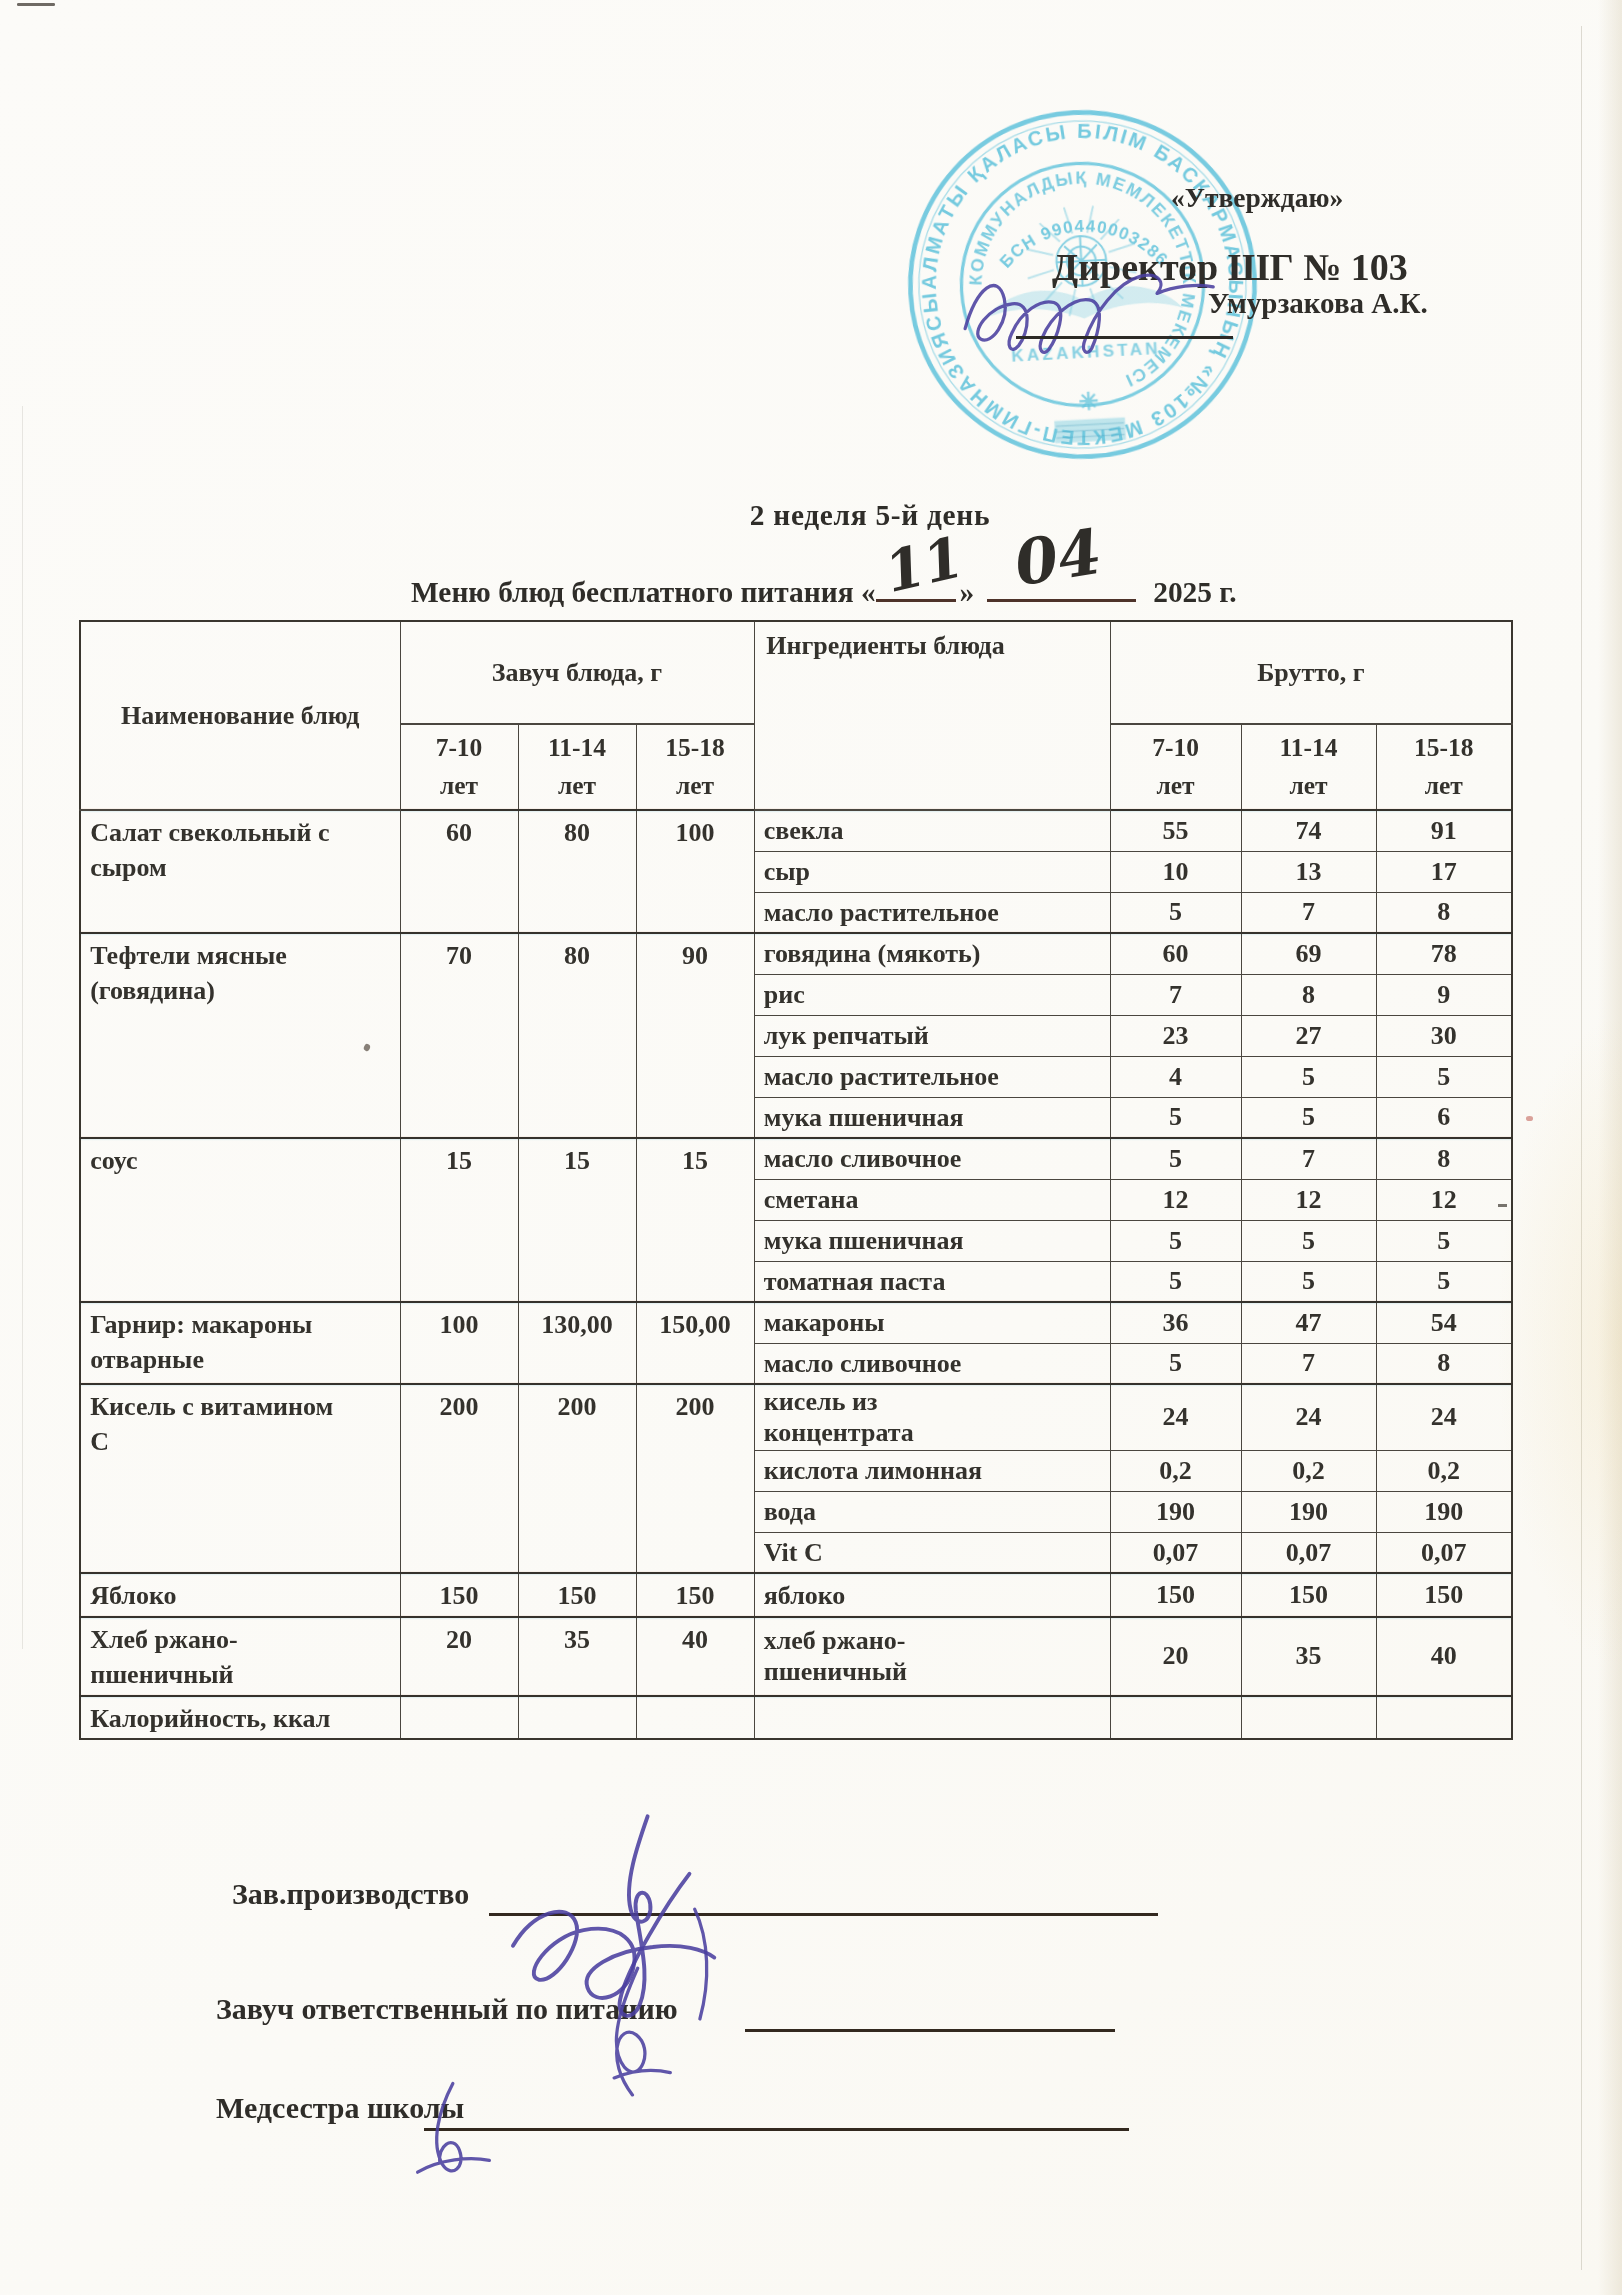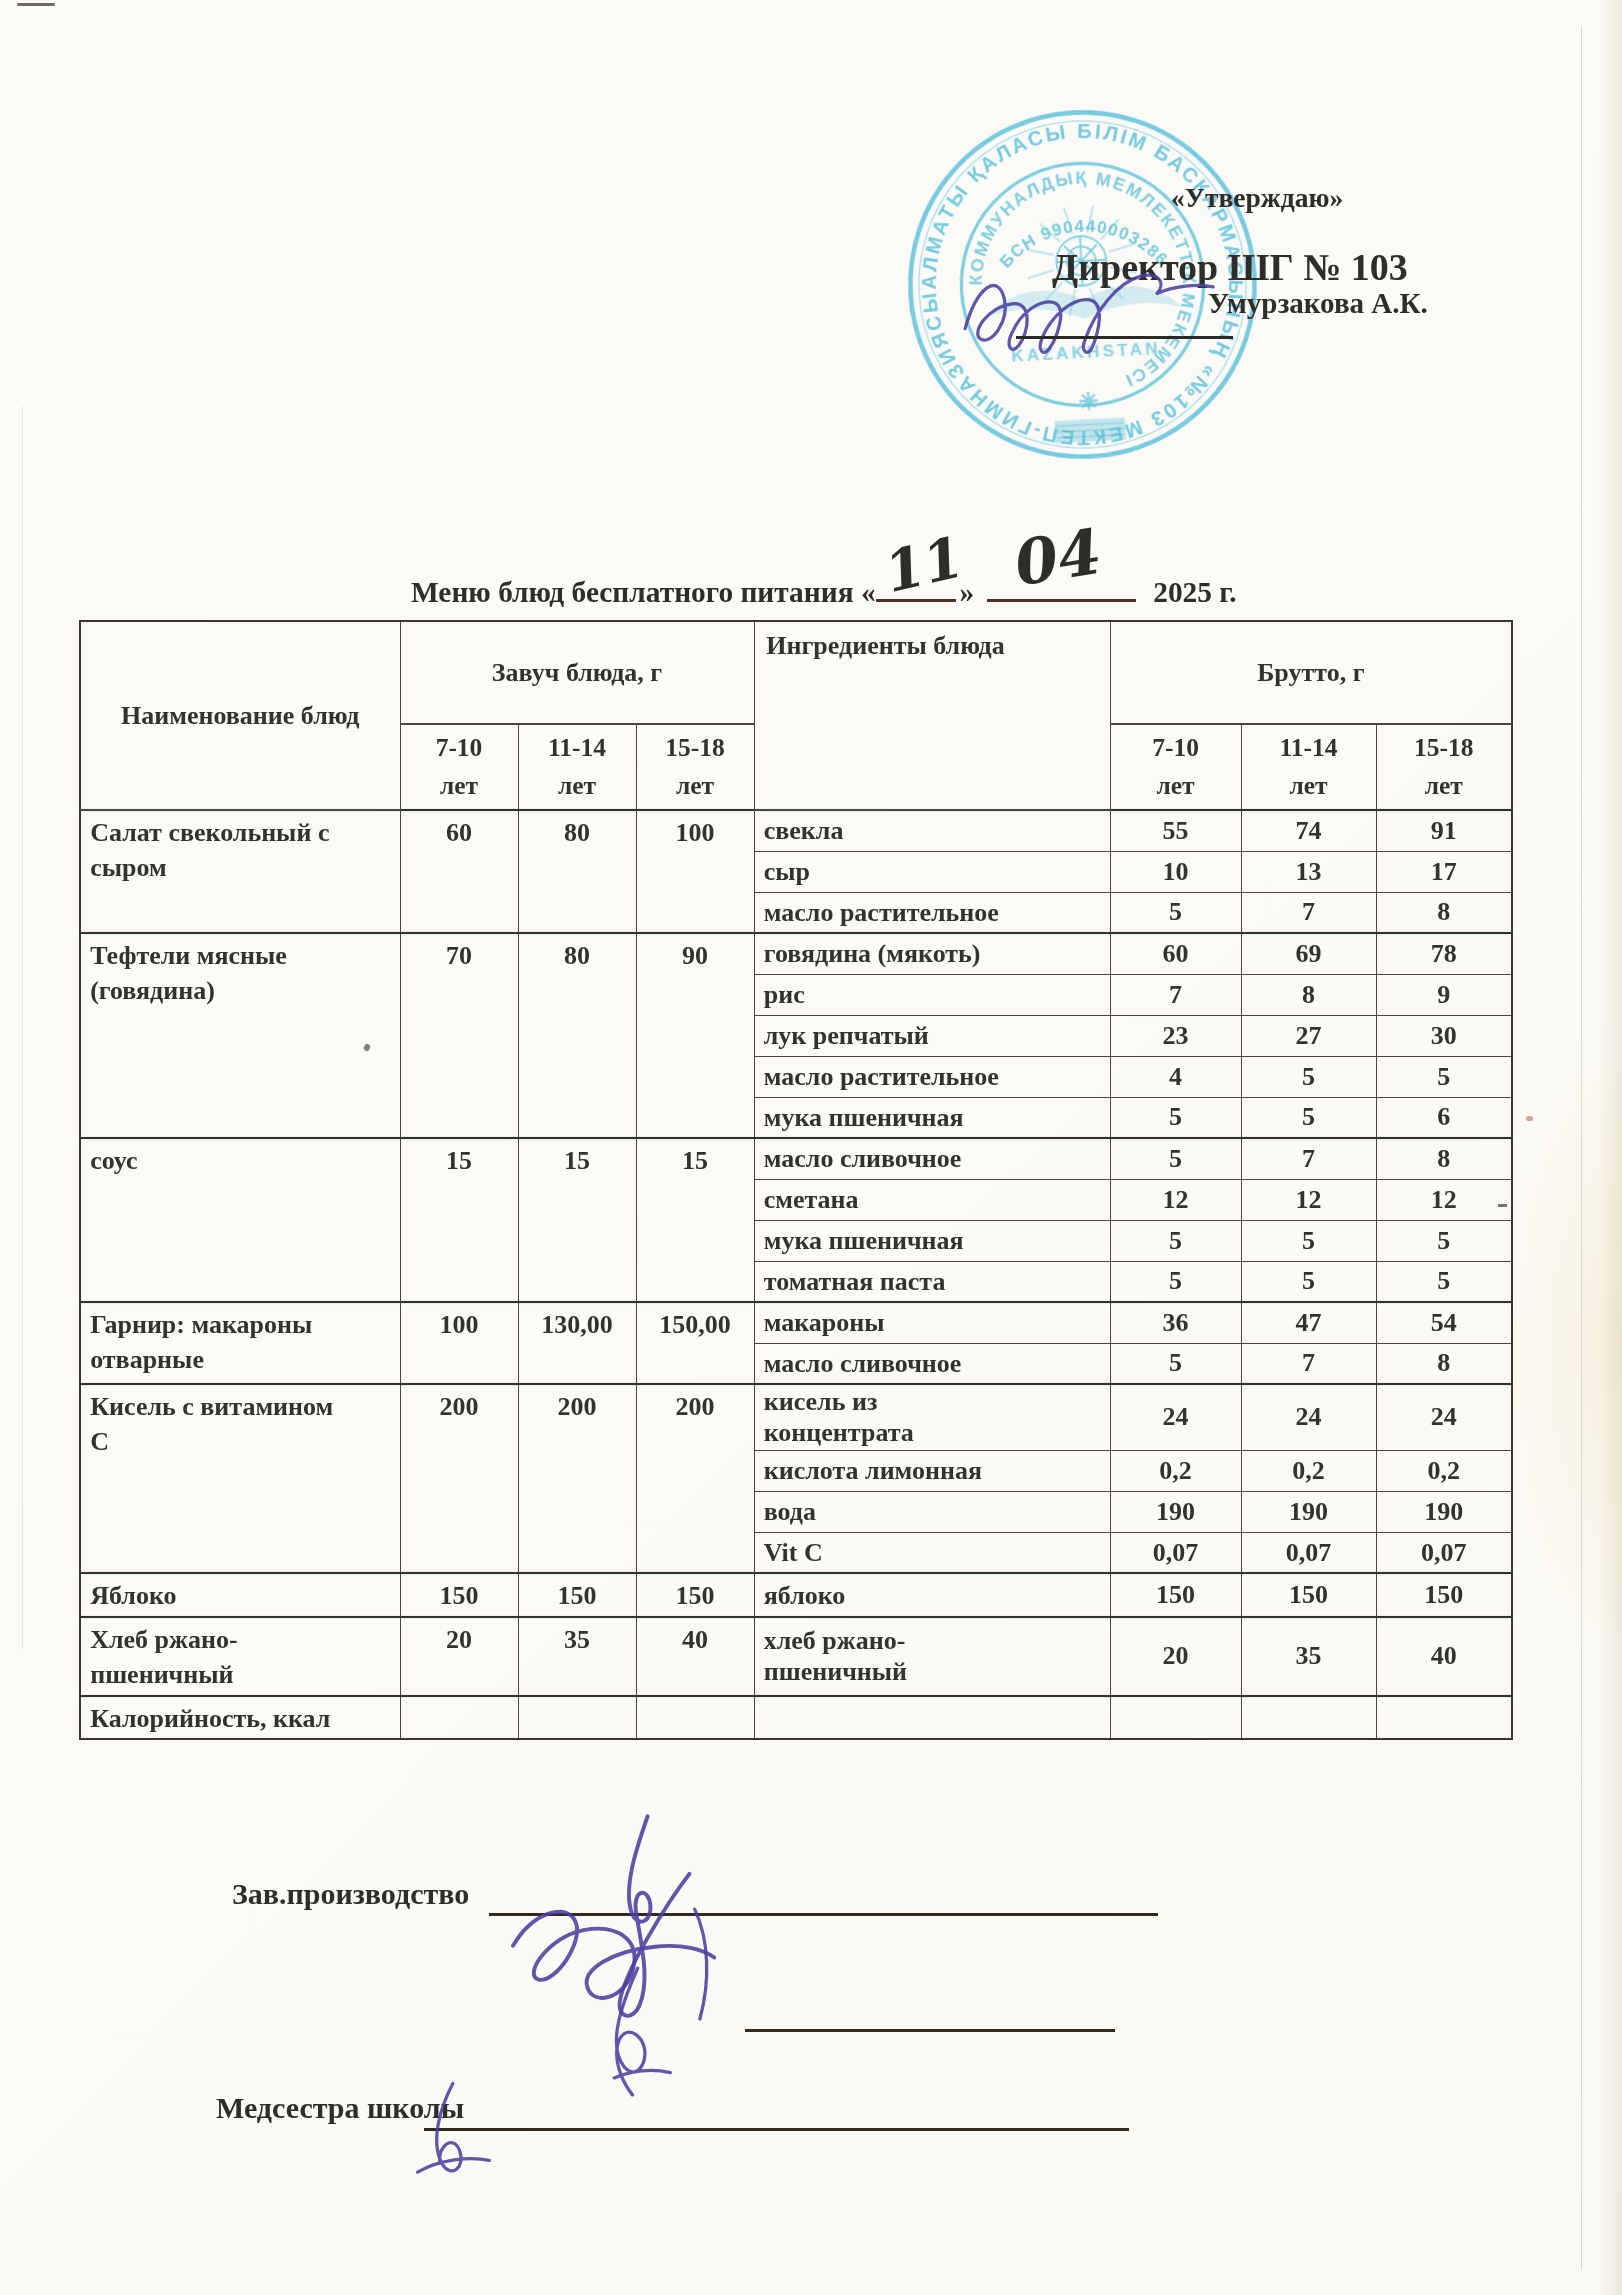--- a/index.html
+++ b/index.html
@@ -129,20 +129,21 @@
   </svg>
 
   <div class="approve">«Утверждаю»</div>
   <div class="director">Директор ШГ № 103</div>
   <svg class="sig-director" viewBox="0 0 430 170">
     <path class="ink-stroke" stroke="#4a3f9f" stroke-width="5" d="M26 122 C 44 58, 76 36, 86 76 C 94 110, 66 148, 50 138 C 34 128, 62 88, 98 84 C 130 80, 124 128, 108 148 C 96 162, 88 148, 98 128 C 112 96, 142 76, 162 82 C 184 90, 166 138, 154 154 C 146 164, 136 156, 144 136 C 158 102, 192 74, 216 78 C 242 82, 230 130, 220 152 C 214 164, 202 158, 210 138 C 224 98, 258 52, 294 42 C 322 34, 334 52, 320 68 C 344 58, 382 52, 406 58"></path>
   </svg>
   <div class="sig-underline"></div>
   <div class="director-name">Умурзакова А.К.</div>
 
+  <div class="title1">2 неделя 5-й день</div>
   <div class="title2">
     <span>Меню блюд бесплатного питания «</span><span class="slot slot-day"><span class="hand hand-day">11</span></span><span class="q-close">»</span><span class="slot slot-month"><span class="hand hand-month">04</span></span><span class="year">2025 г.</span>
   </div>
 
   <table class="menu">
     <colgroup>
       <col style="width:320px">
         <col style="width:118px">
         <col style="width:118px">
         <col style="width:118px">
@@ -341,20 +342,21 @@
           <td class="num"></td>
           <td class="num"></td>
           <td class="num"></td>
           <td class="num"></td>
           <td class="num"></td>
         </tr>
       </tbody>
   </table>
 
   <div class="sign-label sl1">Зав.производство</div>
+  <div class="sign-label sl2">Завуч ответственный по питанию</div>
   <div class="sign-label sl3">Медсестра школы</div>
   <div class="sign-line ln1"></div>
   <div class="sign-line ln2"></div>
   <div class="sign-line ln3"></div>
 
   <svg class="sig-main" viewBox="0 0 430 350">
     <path class="ink-stroke" stroke="#4a3f9f" stroke-width="6" d="M258 8 C 244 48, 222 110, 232 150 C 240 182, 266 170, 262 142 C 258 116, 236 120, 240 152 C 248 205, 262 256, 246 296 C 236 322, 210 318, 216 288 C 226 240, 288 140, 322 96"></path>
     <path class="ink-stroke" stroke="#4a3f9f" stroke-width="6" d="M52 206 C 84 152, 136 140, 148 170 C 160 200, 118 262, 92 258 C 66 252, 106 192, 160 182 C 216 172, 246 200, 236 240 C 226 286, 176 300, 166 270 C 156 242, 206 214, 266 208 C 310 202, 344 212, 360 224"></path>
     <path class="ink-stroke" stroke="#4a3f9f" stroke-width="5" d="M330 150 C 352 196, 354 260, 338 318"></path>
   </svg>

